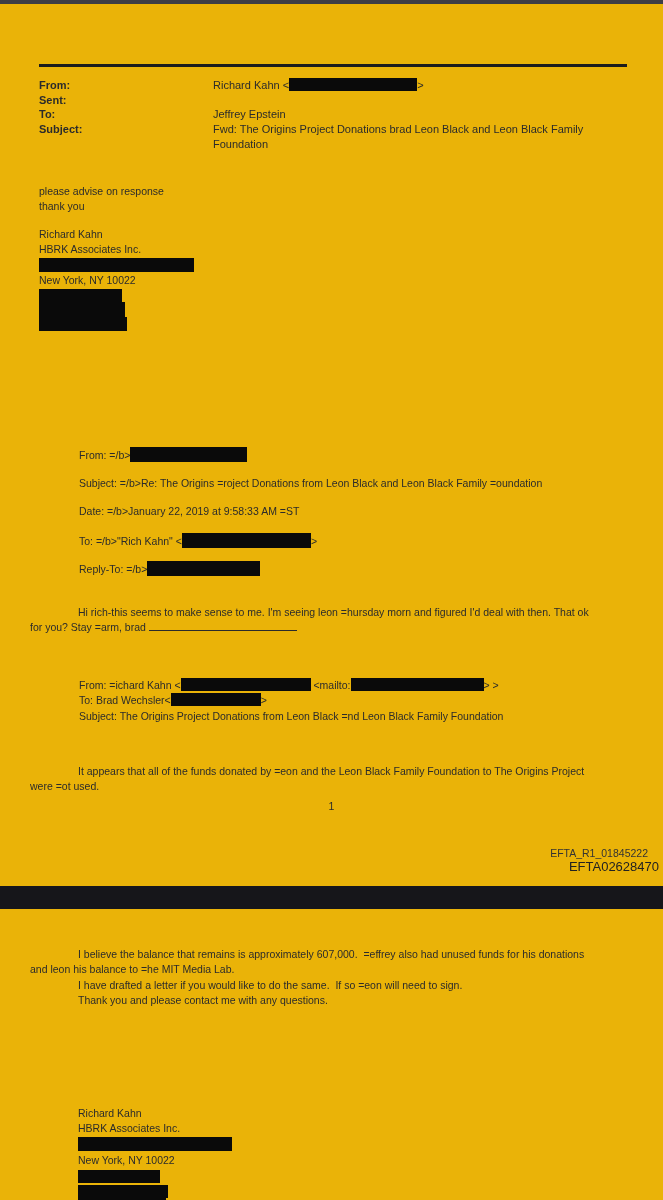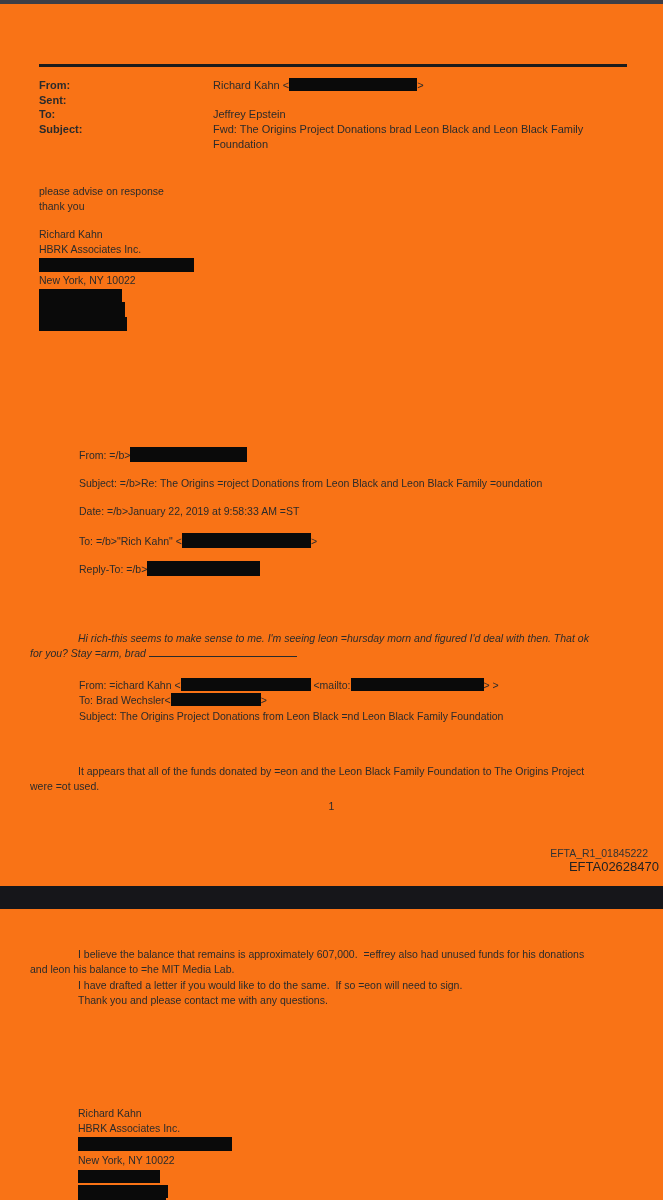--- a/index.html
+++ b/index.html
@@ -1,18 +1,18 @@
 <!DOCTYPE html>
 <html><head>
 <meta charset="utf-8">
 <style>
   html,body { margin:0; padding:0; background:#ffffff; }
   .page {
     position:relative; width:663px; height:1200px; overflow:hidden;
-    background:#f97316; color:#2b2b2b;
+    background:#eab308; color:#2b2b2b;
     font-family:"Liberation Sans", sans-serif; font-size:10.5px;
   }
   .abs { position:absolute; }
   .bar  { display:inline-block; background:#0a0a0a; }
   .barblk { background:#0a0a0a; }
   .hdr { font-size:11px; line-height:14.7px; }
   .hrow { display:flex; }
   .hlabel { width:174px; flex:0 0 174px; font-weight:bold; }
   .hval { flex:1; }
   .fline { height:15px; line-height:15px; margin-bottom:13.5px; white-space:nowrap; }
@@ -70,21 +70,21 @@
   </div>
 
   <div class="abs" style="left:79px; top:447px;">
     <div class="fline"><span>From: =/b&gt;</span><span class="bar ibar" style="width:117px; height:15px;"></span></div>
     <div class="fline">Subject: =/b&gt;Re: The Origins =roject Donations from Leon Black and Leon Black Family =oundation</div>
     <div class="fline">Date: =/b&gt;January 22, 2019 at 9:58:33 AM =ST</div>
     <div class="fline"><span>To: =/b&gt;"Rich Kahn" &lt;</span><span class="bar ibar" style="width:129px; height:15px;"></span><span>&gt;</span></div>
     <div class="fline"><span>Reply-To: =/b&gt;</span><span class="bar ibar" style="width:113px; height:15px;"></span></div>
   </div>
 
-  <div class="abs" style="left:30px; top:631px; width:604px;font-style:italic;">
+  <div class="abs" style="left:30px; top:605px; width:604px;">
     <div class="pline indent">Hi rich-this seems to make sense to me. I'm seeing leon =hursday morn and figured I'd deal with then. That ok</div>
     <div class="pline"><span>for you? Stay =arm, brad </span><span class="uline"></span></div>
   </div>
 
   <div class="abs" style="left:79px; top:678px;">
     <div class="qline"><span>From: =ichard Kahn &lt;</span><span class="bar" style="width:130px; height:13px; vertical-align:-2px;"></span> <span>&lt;mailto:</span><span class="bar" style="width:133px; height:13px; vertical-align:-2px;"></span><span>&gt; &gt;</span></div>
     <div class="qline"><span>To: Brad Wechsler&lt;</span><span class="bar" style="width:90px; height:13px; vertical-align:-2px;"></span><span>&gt;</span></div>
     <div class="qline">Subject: The Origins Project Donations from Leon Black =nd Leon Black Family Foundation</div>
   </div>
 

